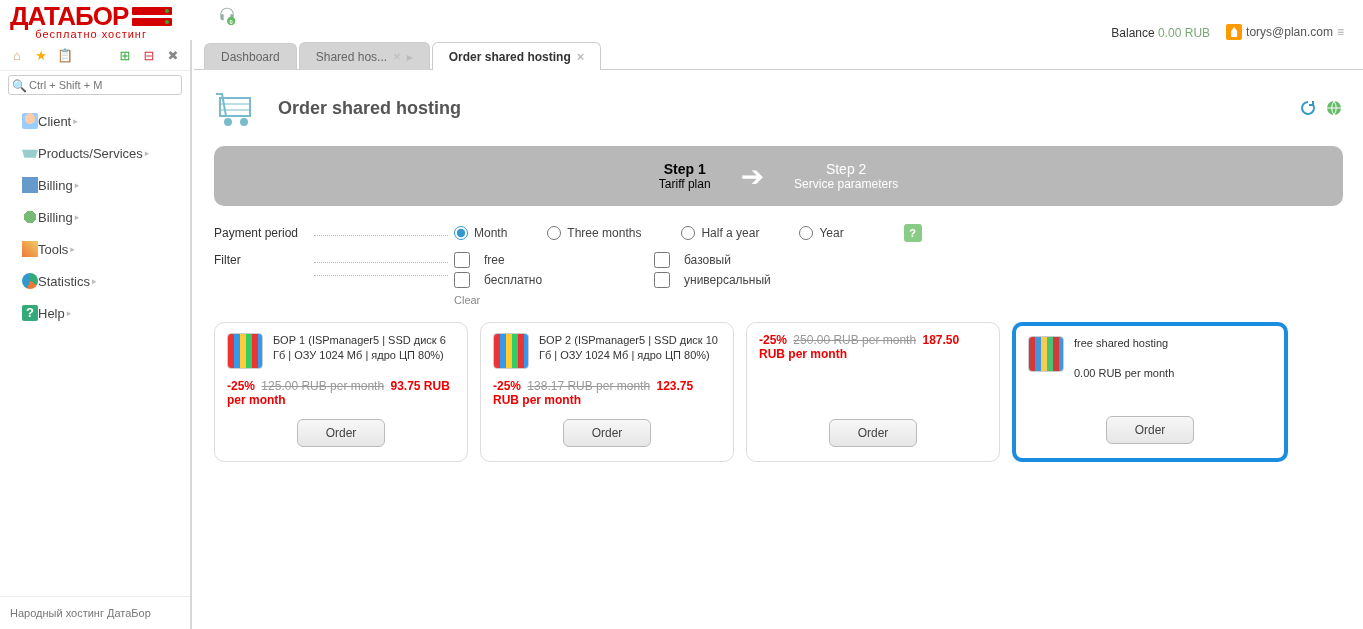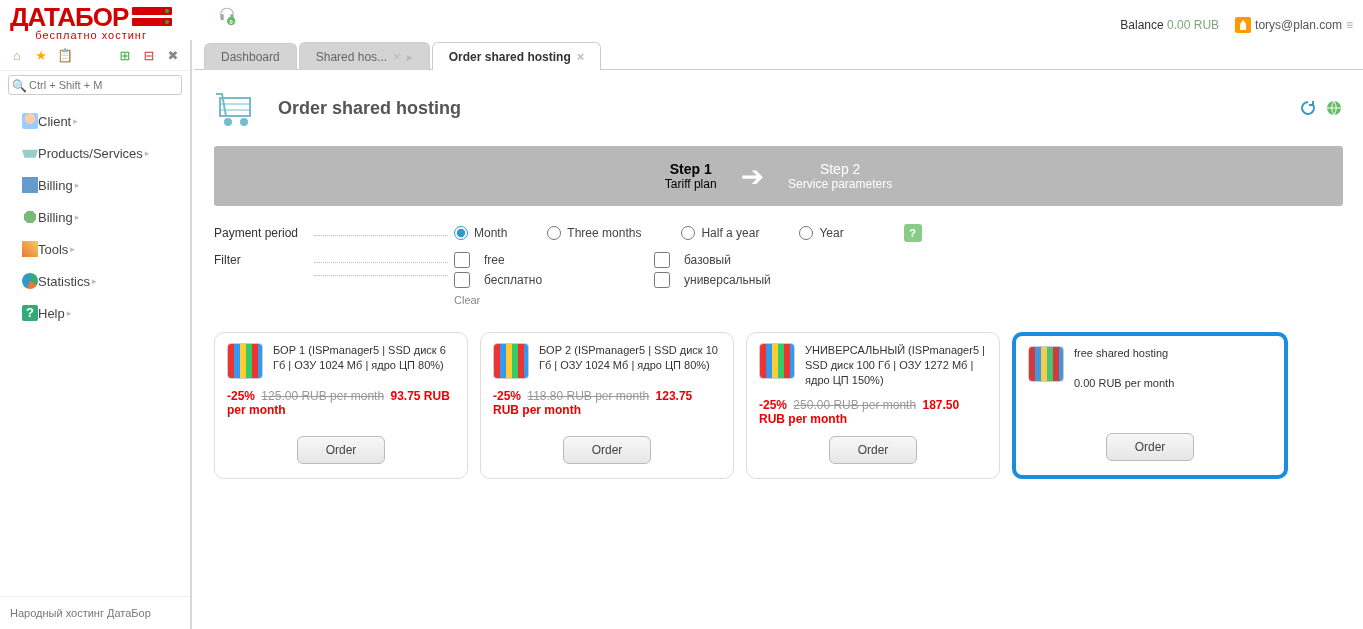--- a/index.html
+++ b/index.html
@@ -1,19 +1,19 @@
 <!DOCTYPE html>
 <html><head>
 <meta charset="utf-8">
 <style>
 *{box-sizing:border-box;margin:0;padding:0}
 body{font-family:Arial,Helvetica,sans-serif;font-size:12px;color:#333;background:#fff;width:1363px;height:629px;overflow:hidden}
 
 
-.topbar{display:flex;align-items:center;padding:4px 10px 0 10px;height:40px}
+.topbar{display:flex;align-items:flex-end;padding:4px 19px 0 10px;height:40px}
 .logo{display:flex;flex-direction:column;line-height:1}
 .logo-main{display:flex;align-items:center;gap:4px}
 .logo-txt{font-family:Arial;font-weight:900;font-size:26px;color:#d40000;letter-spacing:-1px}
 .logo-bars{display:flex;flex-direction:column;gap:3px}
 .logo-bars span{display:block;width:40px;height:8px;background:#d40000;border-radius:1px;position:relative}
 .logo-bars span::after{content:"";position:absolute;right:3px;top:2px;width:4px;height:4px;background:#3a3;border-radius:50%}
 .logo-sub{font-size:11px;color:#d40000;text-align:center;letter-spacing:1px}
 .top-spacer{flex:1}
 .balance{color:#666;margin-right:16px;padding-top:6px}
 .balance b{font-weight:normal;color:#333}
@@ -45,39 +45,39 @@
 .tab .close{color:#bbb;font-size:13px}
 .content{flex:1;padding:18px 20px;overflow:auto}
 
 .page-head{display:flex;align-items:center;gap:16px;margin-bottom:18px}
 .cart-ico{width:48px;height:40px}
 .page-title{font-size:18px;font-weight:bold;color:#555}
 .head-actions{margin-left:auto;display:flex;gap:8px}
 .head-actions .hbtn{width:18px;height:18px;cursor:pointer}
 
 
-.steps{background:#b8b8b8;border-radius:3px;height:60px;display:flex;align-items:center;justify-content:center;gap:24px;margin-bottom:18px;color:#fff}
+.steps{background:#b8b8b8;border-radius:10px;height:60px;display:flex;align-items:center;justify-content:center;gap:30px;margin-bottom:18px;color:#fff}
 .step{text-align:center}
 .step.active .st-t{color:#000;font-weight:bold}
 .step.active .st-s{color:#000}
 .st-t{font-size:14px}
 .st-s{font-size:12px}
 .arrow{font-size:28px;color:#fff}
 
 
 .frow{display:flex;align-items:center;margin-bottom:10px;font-size:12px;color:#444}
 .frow .flabel{width:240px;position:relative;color:#333}
 .frow .flabel::after{content:"";position:absolute;left:100px;right:6px;bottom:4px;border-bottom:1px dotted #bbb}
 .flabel span{background:#fff;position:relative;z-index:1;padding-right:4px}
 .radio{display:inline-flex;align-items:center;gap:6px;margin-right:40px;cursor:pointer}
 .radio input{accent-color:#39c;width:14px;height:14px}
 .chk{display:inline-flex;align-items:center;gap:14px;margin-right:60px;cursor:pointer;min-width:140px}
 .chk input{width:16px;height:16px;border:1px solid #aaa;border-radius:3px}
 .help-badge{display:inline-flex;width:18px;height:18px;background:#8c8;color:#fff;border-radius:3px;align-items:center;justify-content:center;font-size:11px;font-weight:bold;margin-left:20px}
-.clear-link{color:#888;font-size:11px;cursor:pointer;margin-left:240px;margin-top:-4px;margin-bottom:26px;display:block}
+.clear-link{color:#888;font-size:11px;cursor:pointer;margin-left:240px;margin-top:-4px;margin-bottom:16px;display:block}
 
 
 .cards{display:flex;gap:12px}
 .card{border:1px solid #ddd;border-radius:10px;padding:10px 12px 14px;width:254px;display:flex;flex-direction:column;min-height:140px}
 .card.highlight{border:4px solid #1a8de0;width:276px}
 .card-top{display:flex;gap:10px;margin-bottom:10px}
 .plan-ico{width:36px;height:36px;flex:none;border:1px solid #ccc;border-radius:4px;background:repeating-linear-gradient(90deg,#e33 0 6px,#39e 6px 12px,#fc3 12px 18px,#3c6 18px 24px)}
 .plan-ico.dull{filter:grayscale(0.2)}
 .plan-txt{font-size:11px;line-height:1.35;color:#333}
 .price{font-size:12px;color:#e00;font-weight:bold;margin-bottom:auto}
@@ -291,31 +291,27 @@
         <button class="order-btn">Order</button>
       </div>
 
       <div class="card">
         <div class="card-top">
           <div class="plan-ico"></div>
           <div class="plan-txt">БОР 2 (ISPmanager5 | SSD диск 10 Гб | ОЗУ 1024 Мб | ядро ЦП 80%)</div>
         </div>
         <div class="price">
           <span class="disc">-25%</span>
-          <span class="old">118.80 RUB per month</span>
+          <span class="old">138.17 RUB per month</span>
           <span class="new">123.75 RUB per month</span>
         </div>
         <button class="order-btn">Order</button>
       </div>
 
       <div class="card">
-        <div class="card-top">
-          <div class="plan-ico"></div>
-          <div class="plan-txt">УНИВЕРСАЛЬНЫЙ (ISPmanager5 | SSD диск 100 Гб | ОЗУ 1272 Мб | ядро ЦП 150%)</div>
-        </div>
         <div class="price">
           <span class="disc">-25%</span>
           <span class="old">250.00 RUB per month</span>
           <span class="new">187.50 RUB per month</span>
         </div>
         <button class="order-btn">Order</button>
       </div>
 
       <div class="card highlight">
         <div class="card-top">

